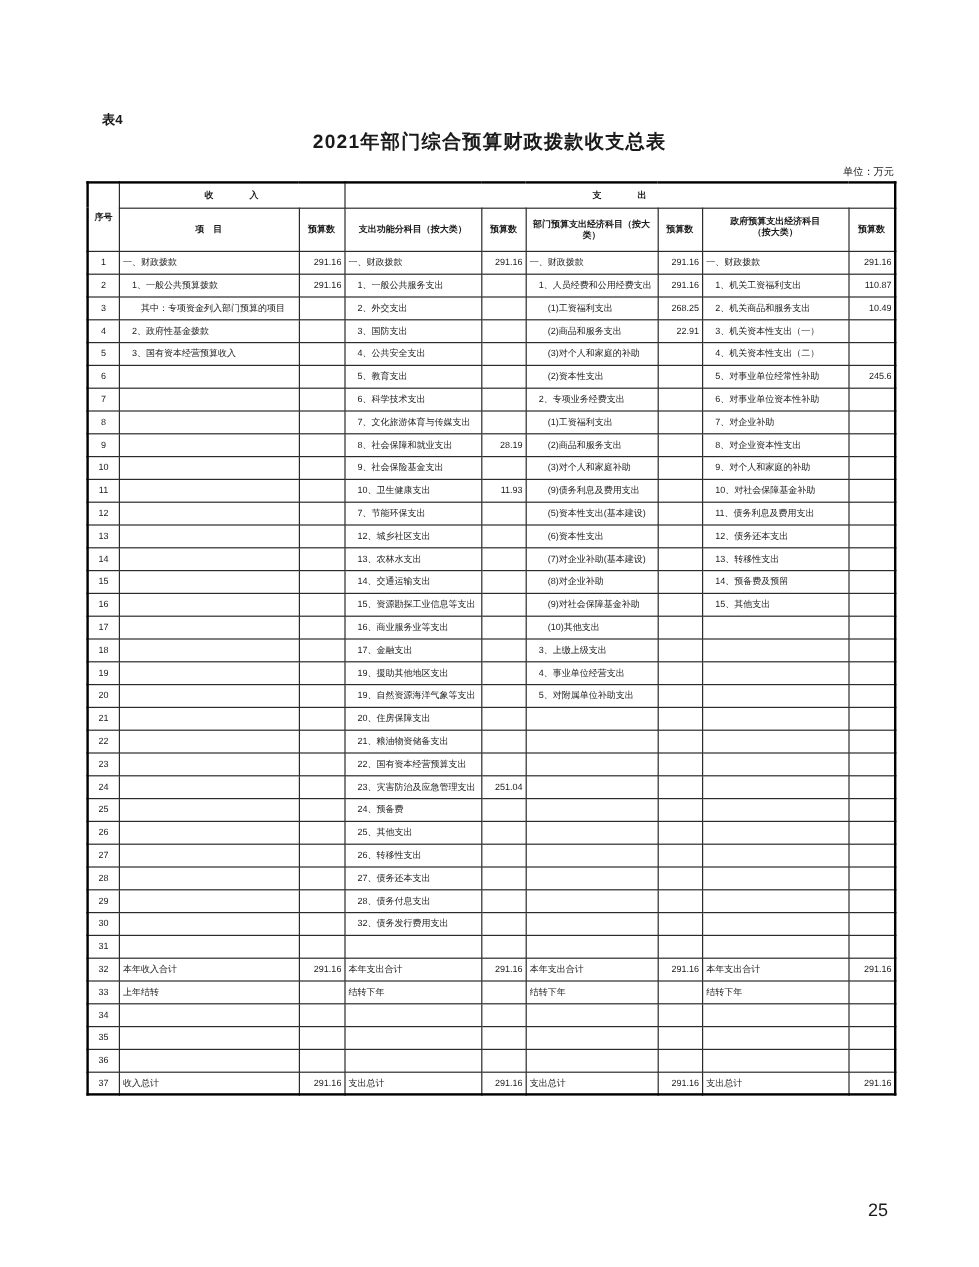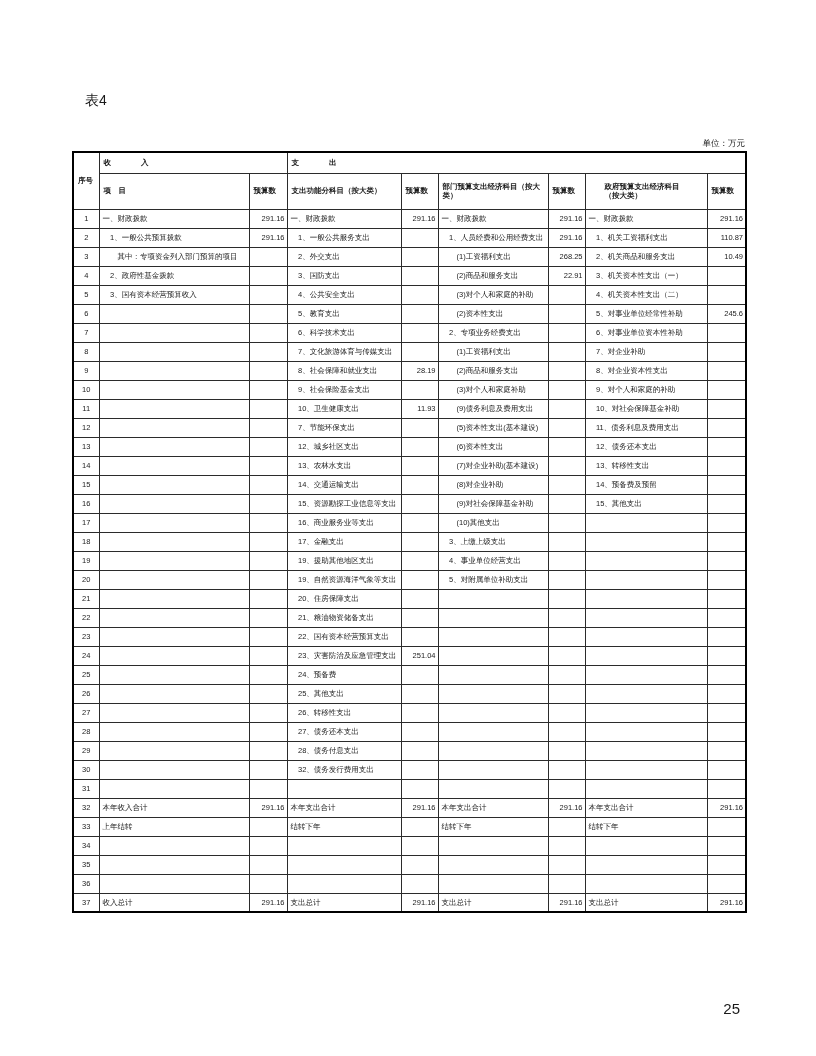--- a/index.html
+++ b/index.html
@@ -11,22 +11,22 @@
     height: 1056px;
     background: #ffffff;
     margin: 0 auto;
     overflow: hidden;
     color: #1a1a1a;
   }
   .table-tag {
     position: absolute;
     left: 85px;
     top: 92px;
-    font-size: 14px;
-    font-weight: normal;
+    font-size: 11px;
+    font-weight: bold;
   }
   .doc-title {
     position: absolute;
     left: 0;
     top: 108px;
     width: 100%;
     text-align: center;
     font-size: 16px;
     font-weight: bold;
     letter-spacing: 1px;
@@ -49,44 +49,45 @@
   }
   table.budget th, table.budget td {
     border: 1px solid #2b2b2b;
     overflow: hidden;
     vertical-align: middle;
     font-size: 7.5px;
     line-height: 1.25;
   }
   thead th {
     font-weight: bold;
-    text-align: left;
+    text-align: center;
     padding: 0 4px;
   }
   thead tr.h1 th { height: 21px; white-space: pre; }
   thead tr.h2 th { height: 36px; }
-  thead th.gov-h { padding: 0 19px; }
+  thead th.gov-h { padding: 0 19px; font-family: Liberation Mono, monospace; }
   tbody td { height: 19px; }
   td.c-seq { text-align: center; padding: 0 1px; }
   td.c-item { text-align: left; padding: 0 3px; white-space: pre; }
   td.c-num { text-align: right; padding: 0 2px; }
   .page-number {
     position: absolute;
     right: 76px;
     top: 1000px;
     font-size: 15px;
   }
 </style>
 </head>
 <body>
 
 <div class="sheet">
 
   <div class="table-tag">表4</div>
 
+  <div class="doc-title">2021年部门综合预算财政拨款收支总表</div>
 
   <div class="unit-note">单位：万元</div>
 
   <table class="budget">
     <colgroup>
       <col style="width:26px">
       <col style="width:150px">
       <col style="width:38px">
       <col style="width:114px">
       <col style="width:37px">

